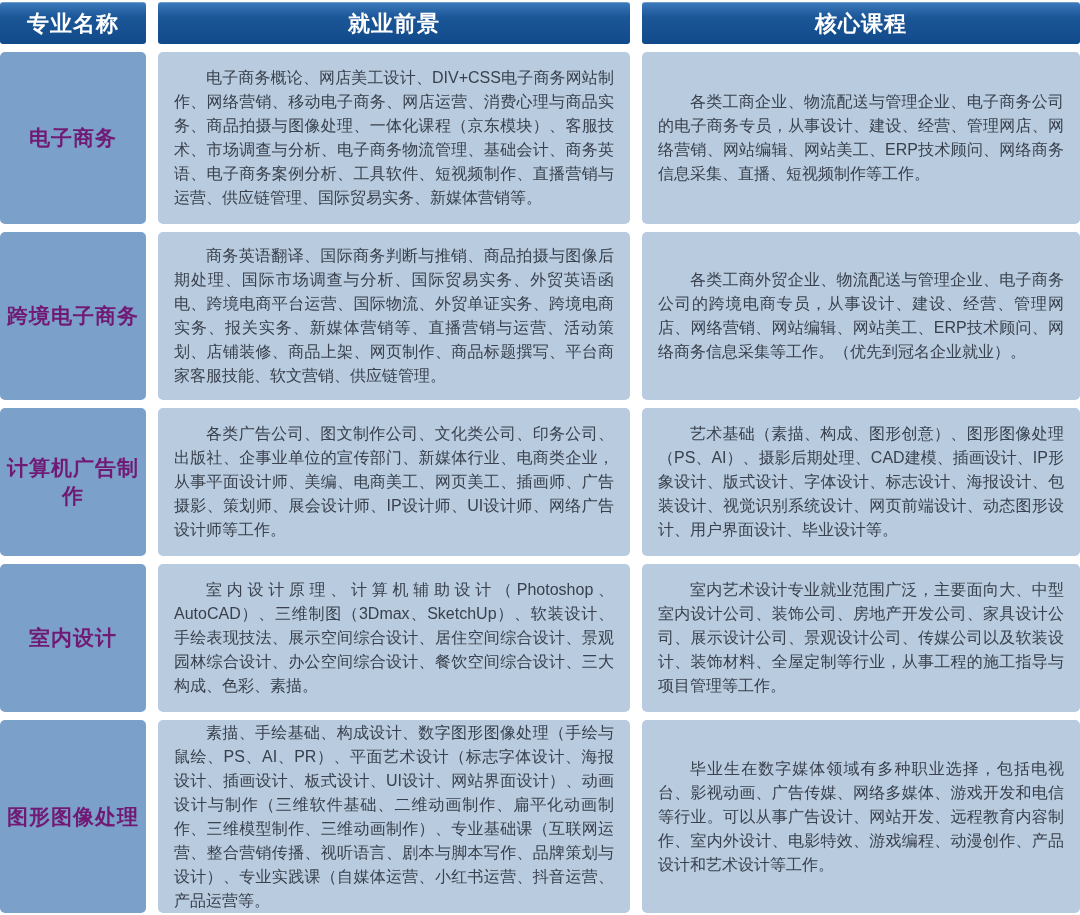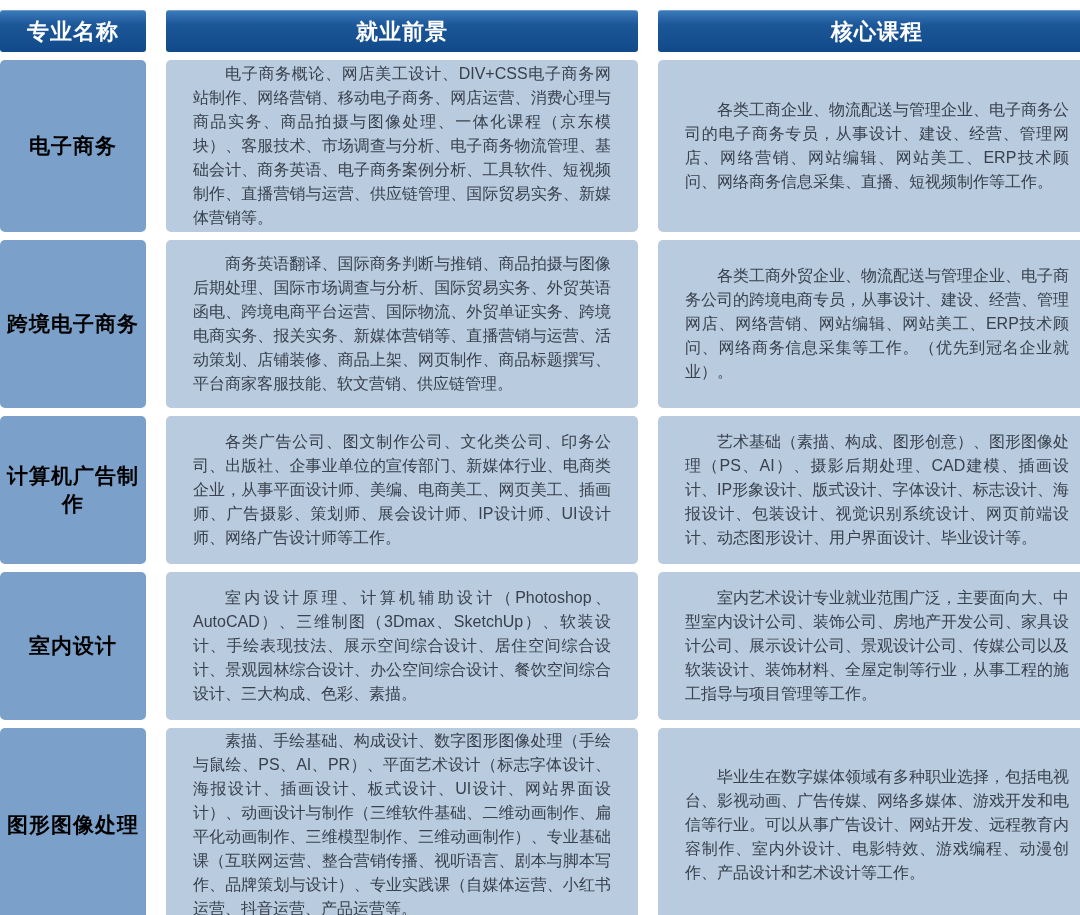--- a/index.html
+++ b/index.html
@@ -12,41 +12,41 @@
     width: 1080px;
     height: 915px;
     background: #ffffff;
     box-sizing: border-box;
     overflow: hidden;
   }
   .table {
     display: grid;
     grid-template-columns: 146px 472px 438px;
     grid-template-rows: 42px 172px 168px 148px 148px 193px;
-    gap: 8px 20px;
+    gap: 8px 12px;
     width: 1080px;
     height: 915px;
     box-sizing: border-box;
-    padding-top: 10px;
+    padding-top: 2px;
   }
   .hcell {
     background: linear-gradient(180deg, #3a79ba 0%, #1b5697 35%, #114a8a 100%);
     color: #ffffff;
     font-weight: bold;
     font-size: 22px;
     display: flex;
     align-items: center;
     justify-content: center;
     border-radius: 3px;
     letter-spacing: 1px;
     border-top: 1px solid #6f9cc8;
   }
   .major {
     background: #7ba0c9;
-    color: #000000;
+    color: #701a75;
     font-weight: bold;
     font-size: 21px;
     display: flex;
     align-items: center;
     justify-content: center;
     text-align: center;
     border-radius: 5px;
     letter-spacing: 1px;
     padding: 0 4px;
     box-sizing: border-box;
@@ -57,21 +57,21 @@
     color: #39414e;
     font-size: 16px;
     line-height: 24px;
     display: flex;
     align-items: center;
     border-radius: 5px;
     padding: 8px 16px;
     box-sizing: border-box;
   }
   .body-cell p {
-    margin: 11px;
+    margin: 0;
     text-indent: 2em;
     text-align: justify;
     text-justify: inter-ideograph;
     width: 100%;
   }
 </style>
 </head>
 <body>
 
 <div class="page">

